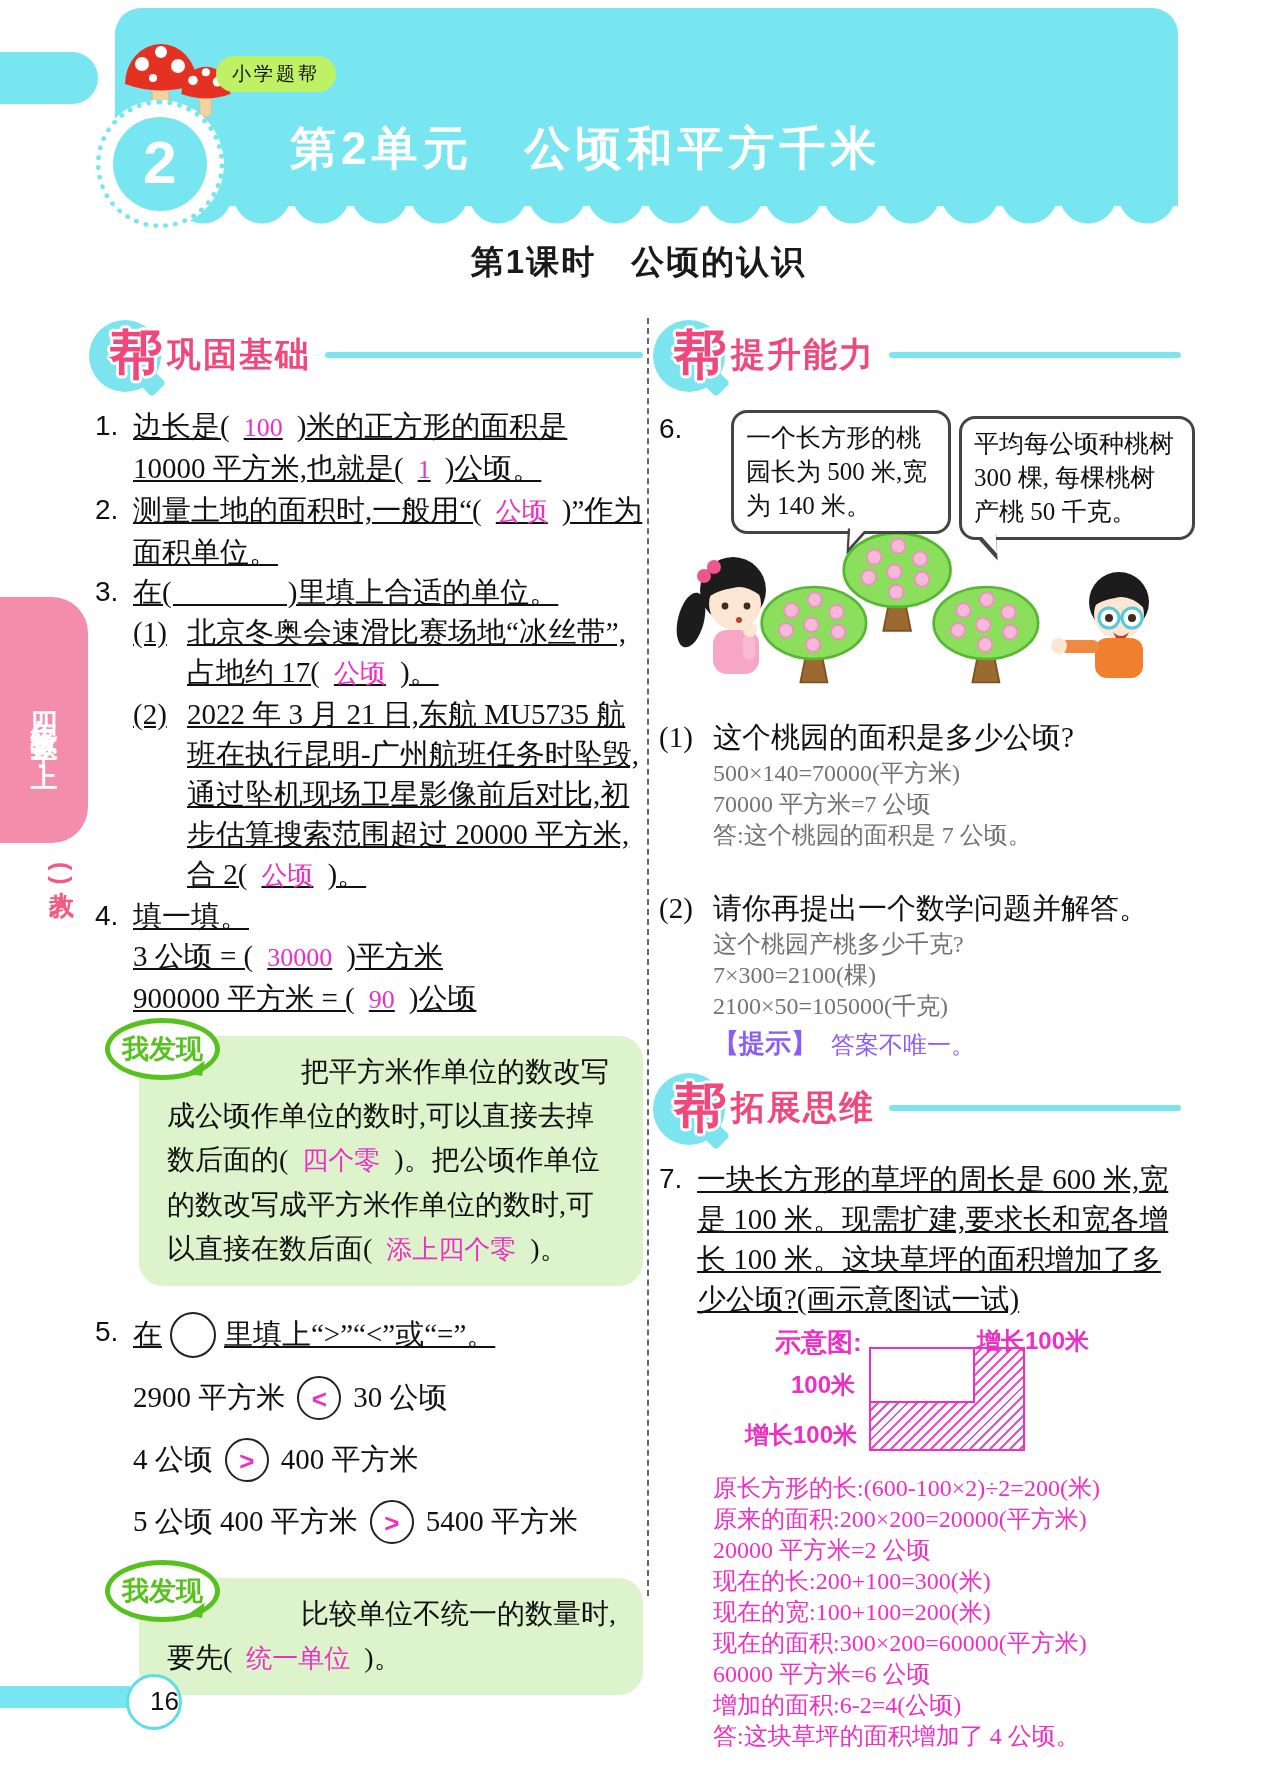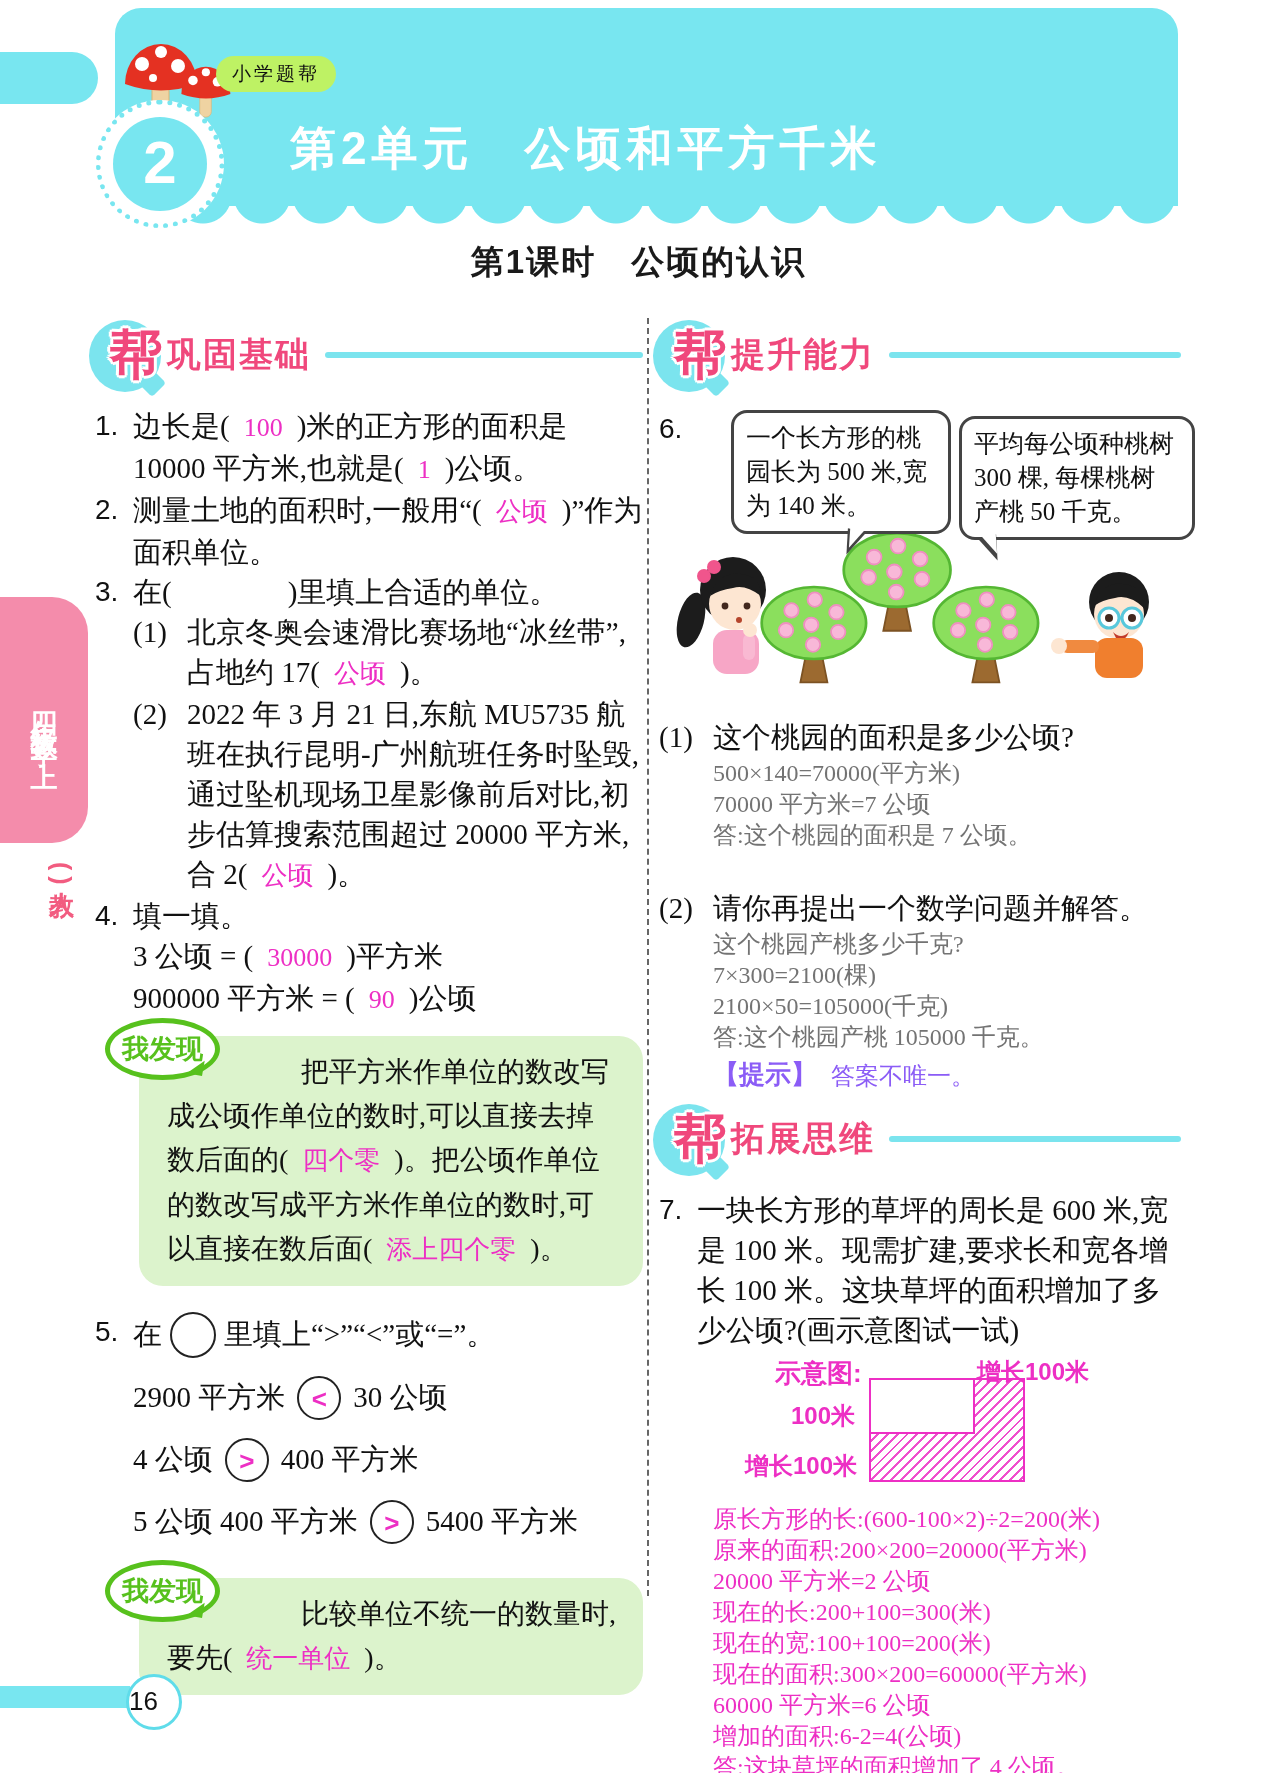--- a/index.html
+++ b/index.html
@@ -30,41 +30,41 @@
   
   #divider { left:647px; top:318px; height:1278px; width:0; border-left:2px dashed #666; }
   #sidebar-tab { left:0; top:597px; width:88px; height:246px; background:#f48cab;
     border-radius:0 36px 36px 0; display:flex; align-items:center; justify-content:center; }
   #sidebar-tab span { writing-mode:vertical-rl; color:#fff;
     font:bold 27px "Liberation Sans",sans-serif; letter-spacing:7px; }
   #publisher { left:46px; top:862px; writing-mode:vertical-rl; color:#f25c80;
     font:bold 25px "Liberation Sans",sans-serif; letter-spacing:2px; }
   #footer-bar { left:0; top:1686px; width:130px; height:22px; background:#78e6f0; }
   #page-circle { left:126px; top:1674px; width:56px; height:56px; background:#fff;
-    border:3px solid #5fdcea; border-radius:50%; box-sizing:border-box; text-align:left;
+    border:3px solid #5fdcea; border-radius:50%; box-sizing:border-box; text-align:right;
     font:26px/48px "Liberation Sans",sans-serif; z-index:2; }
 
   
   #col-left  { left:95px;  top:318px; width:548px; }
   #col-right { left:659px; top:318px; width:522px; }
 
   
   .sec-head { position:relative; display:flex; align-items:center; height:74px; margin-bottom:14px; }
   .sec-blob { position:absolute; left:-6px; top:2px; width:72px; height:72px; border-radius:50%; background:#7be4ee; }
   .sec-blob::after { content:""; position:absolute; right:-1px; bottom:-1px; width:20px; height:20px;
     background:#7be4ee; transform:rotate(45deg); border-radius:4px; }
   .sec-bang { position:relative; margin-left:14px; font:bold 54px "Liberation Sans",sans-serif; color:#f0487c;
     text-shadow:-3px 0 #fff,3px 0 #fff,0 -3px #fff,0 3px #fff,-2px -2px #fff,2px 2px #fff,-2px 2px #fff,2px -2px #fff; }
   .sec-title { font:bold 34px "Liberation Sans",sans-serif; color:#f0487c; margin-left:4px; letter-spacing:2px; }
   .sec-rule { flex:1; height:6px; background:#7be4ee; border-radius:3px; margin-left:14px; }
 
   
   .q { display:flex; font-size:29px; line-height:40px; }
   .qnum { flex:0 0 38px; font-family:"Liberation Sans",sans-serif; font-size:28px; }
-  .qbody { flex:1; }
+  .qbody { flex:1;text-decoration:underline; }
   .sub { display:flex; }
   .sublabel { flex:0 0 54px; }
   .subbody { flex:1; }
   .ans { color:#ed2fc4; font-size:26px; padding:0 14px; }
 
   
   .disc { position:relative; background:#dcf3cc; border-radius:24px; margin:16px 0 0 44px;
     box-sizing:border-box; width:calc(100% - 44px); padding:14px 24px 14px 28px;
     font-size:28px; line-height:44px; }
   .disc p { margin:0; text-indent:134px; }
@@ -337,21 +337,20 @@
   </div>
 
   <div class="qline mt36">
     <span class="sublabel">(2)</span>
     <span>请你再提出一个数学问题并解答。</span>
   </div>
   <div class="alines">
     <div>这个桃园产桃多少千克?</div>
     <div>7×300=2100(棵)</div>
     <div>2100×50=105000(千克)</div>
-    <div>答:这个桃园产桃 105000 千克。</div>
   </div>
   <div class="hint">
     <span class="hint-label">【提示】</span>
     <span>答案不唯一。</span>
   </div>
 
   <div class="sec-head" style="margin-top:10px;">
     <span class="sec-blob"></span>
     <span class="sec-bang">帮</span>
     <span class="sec-title">拓展思维</span>

